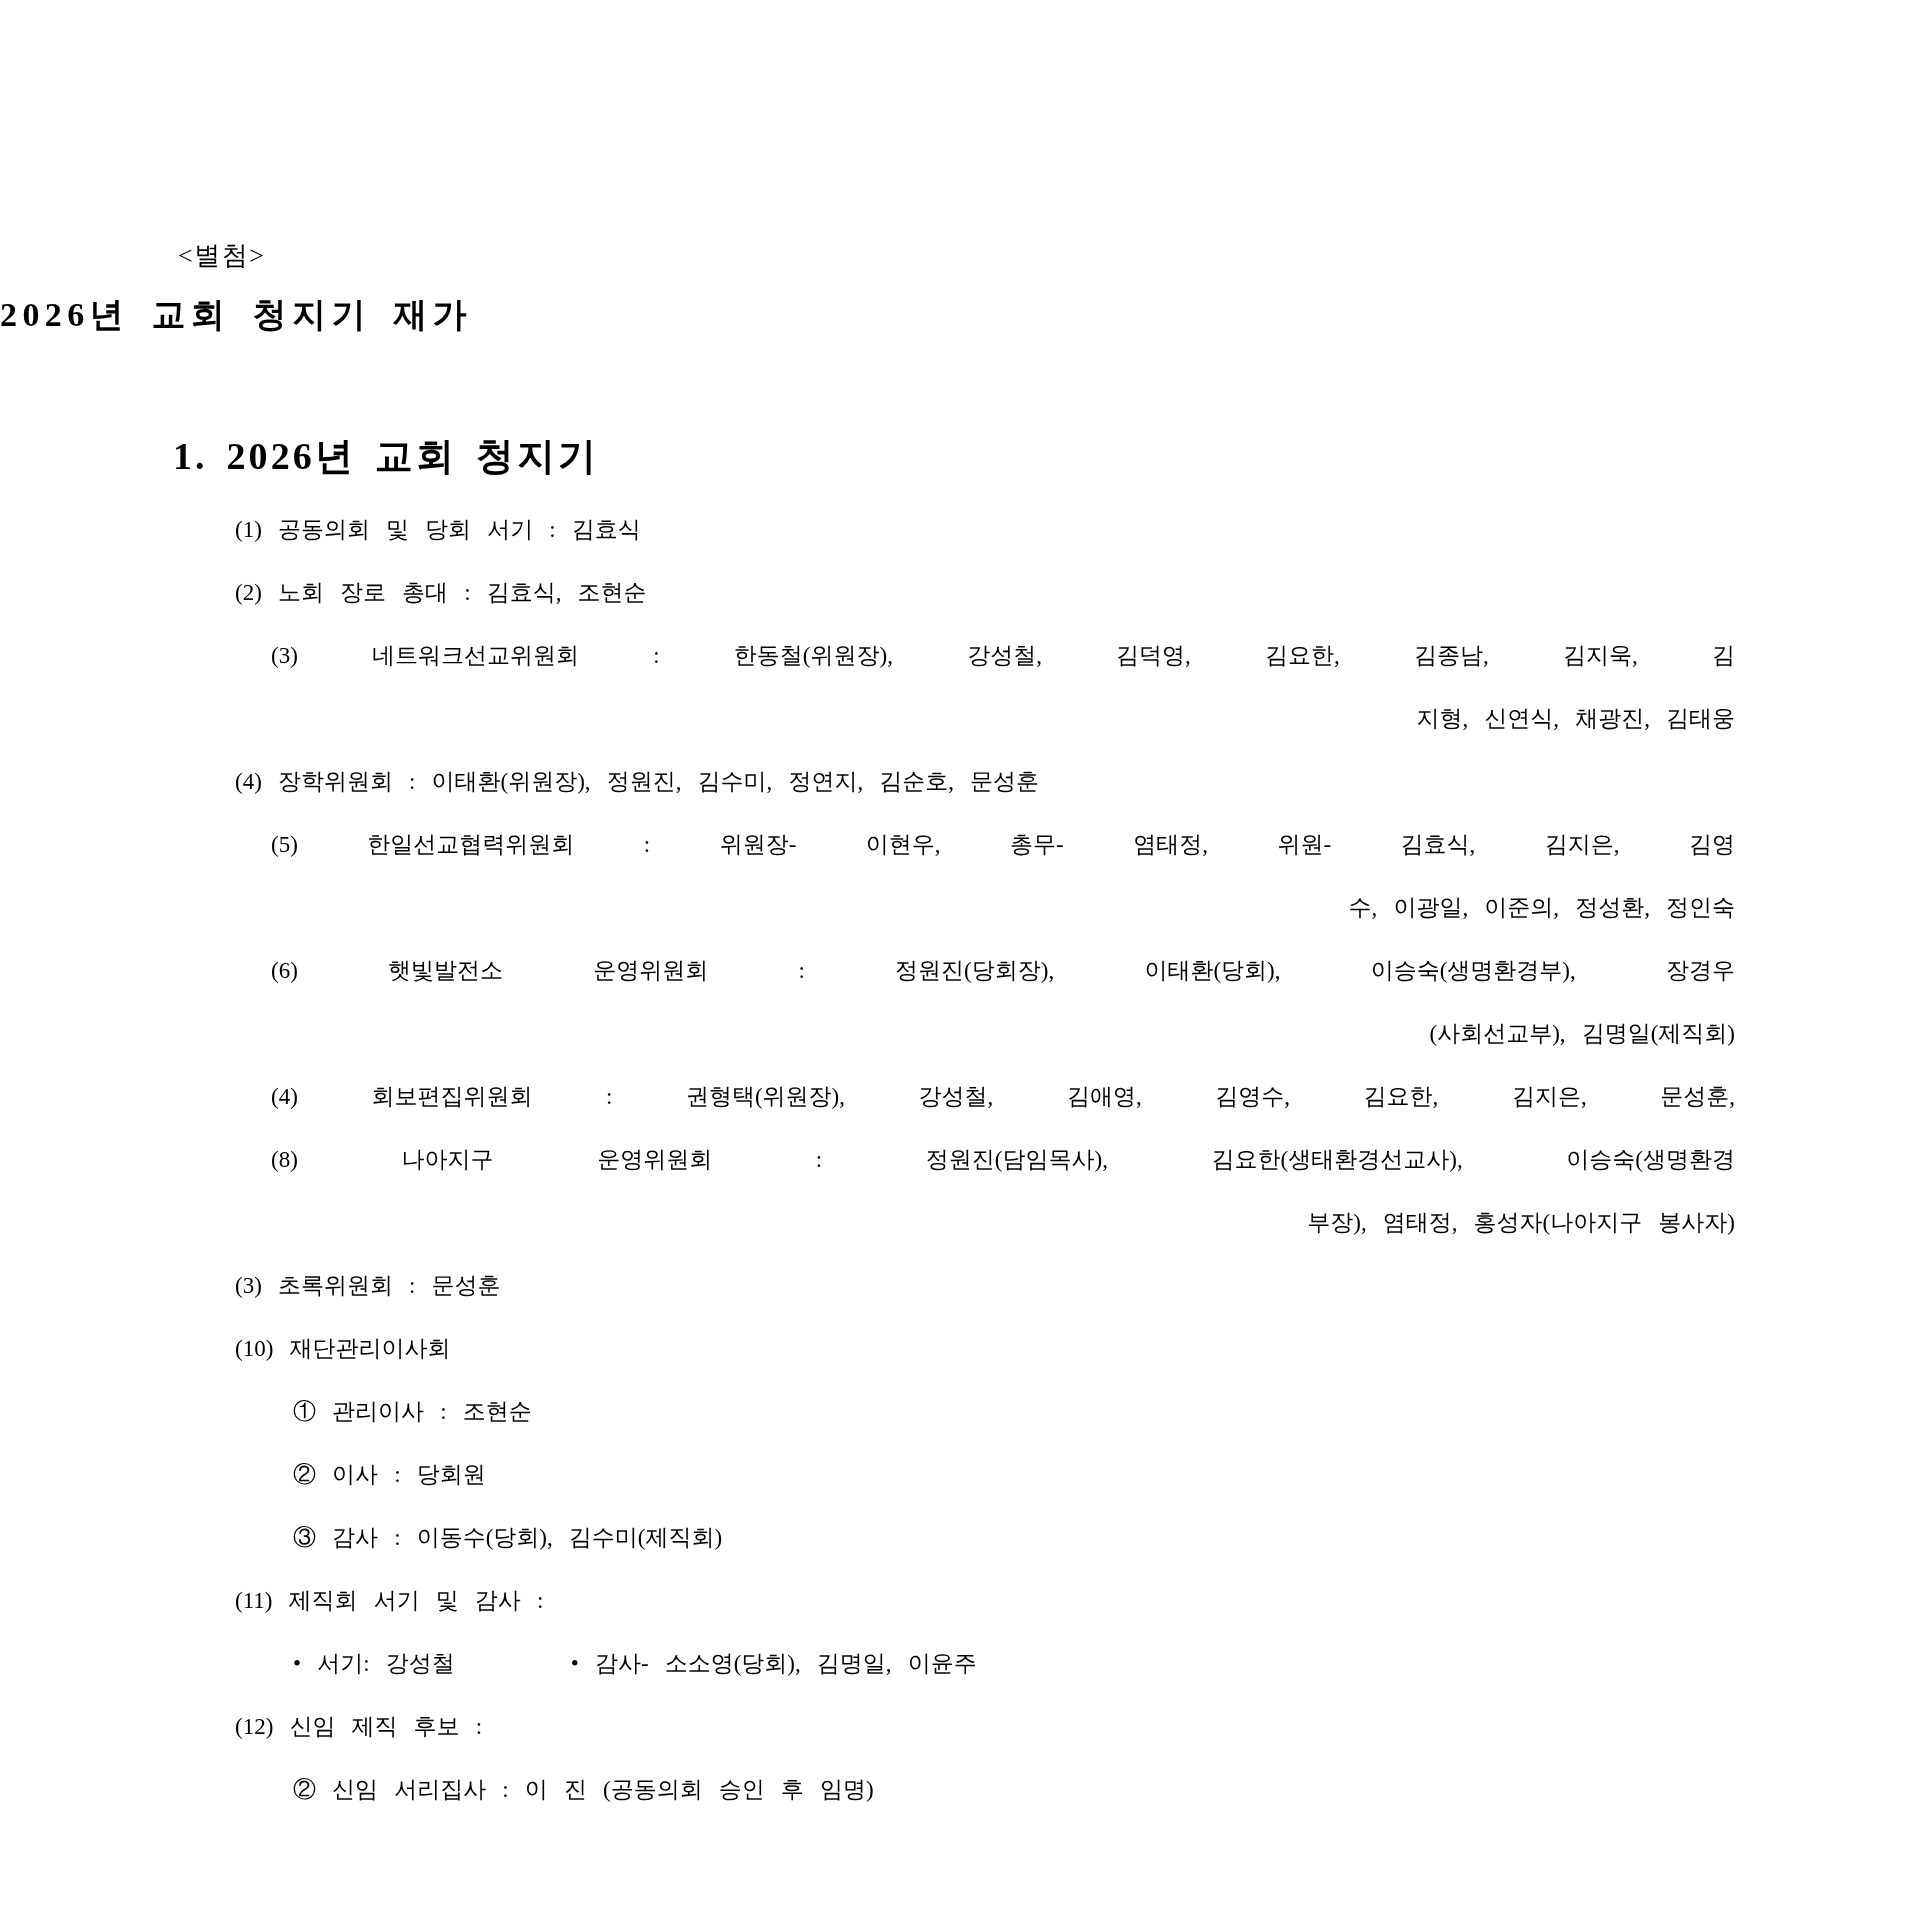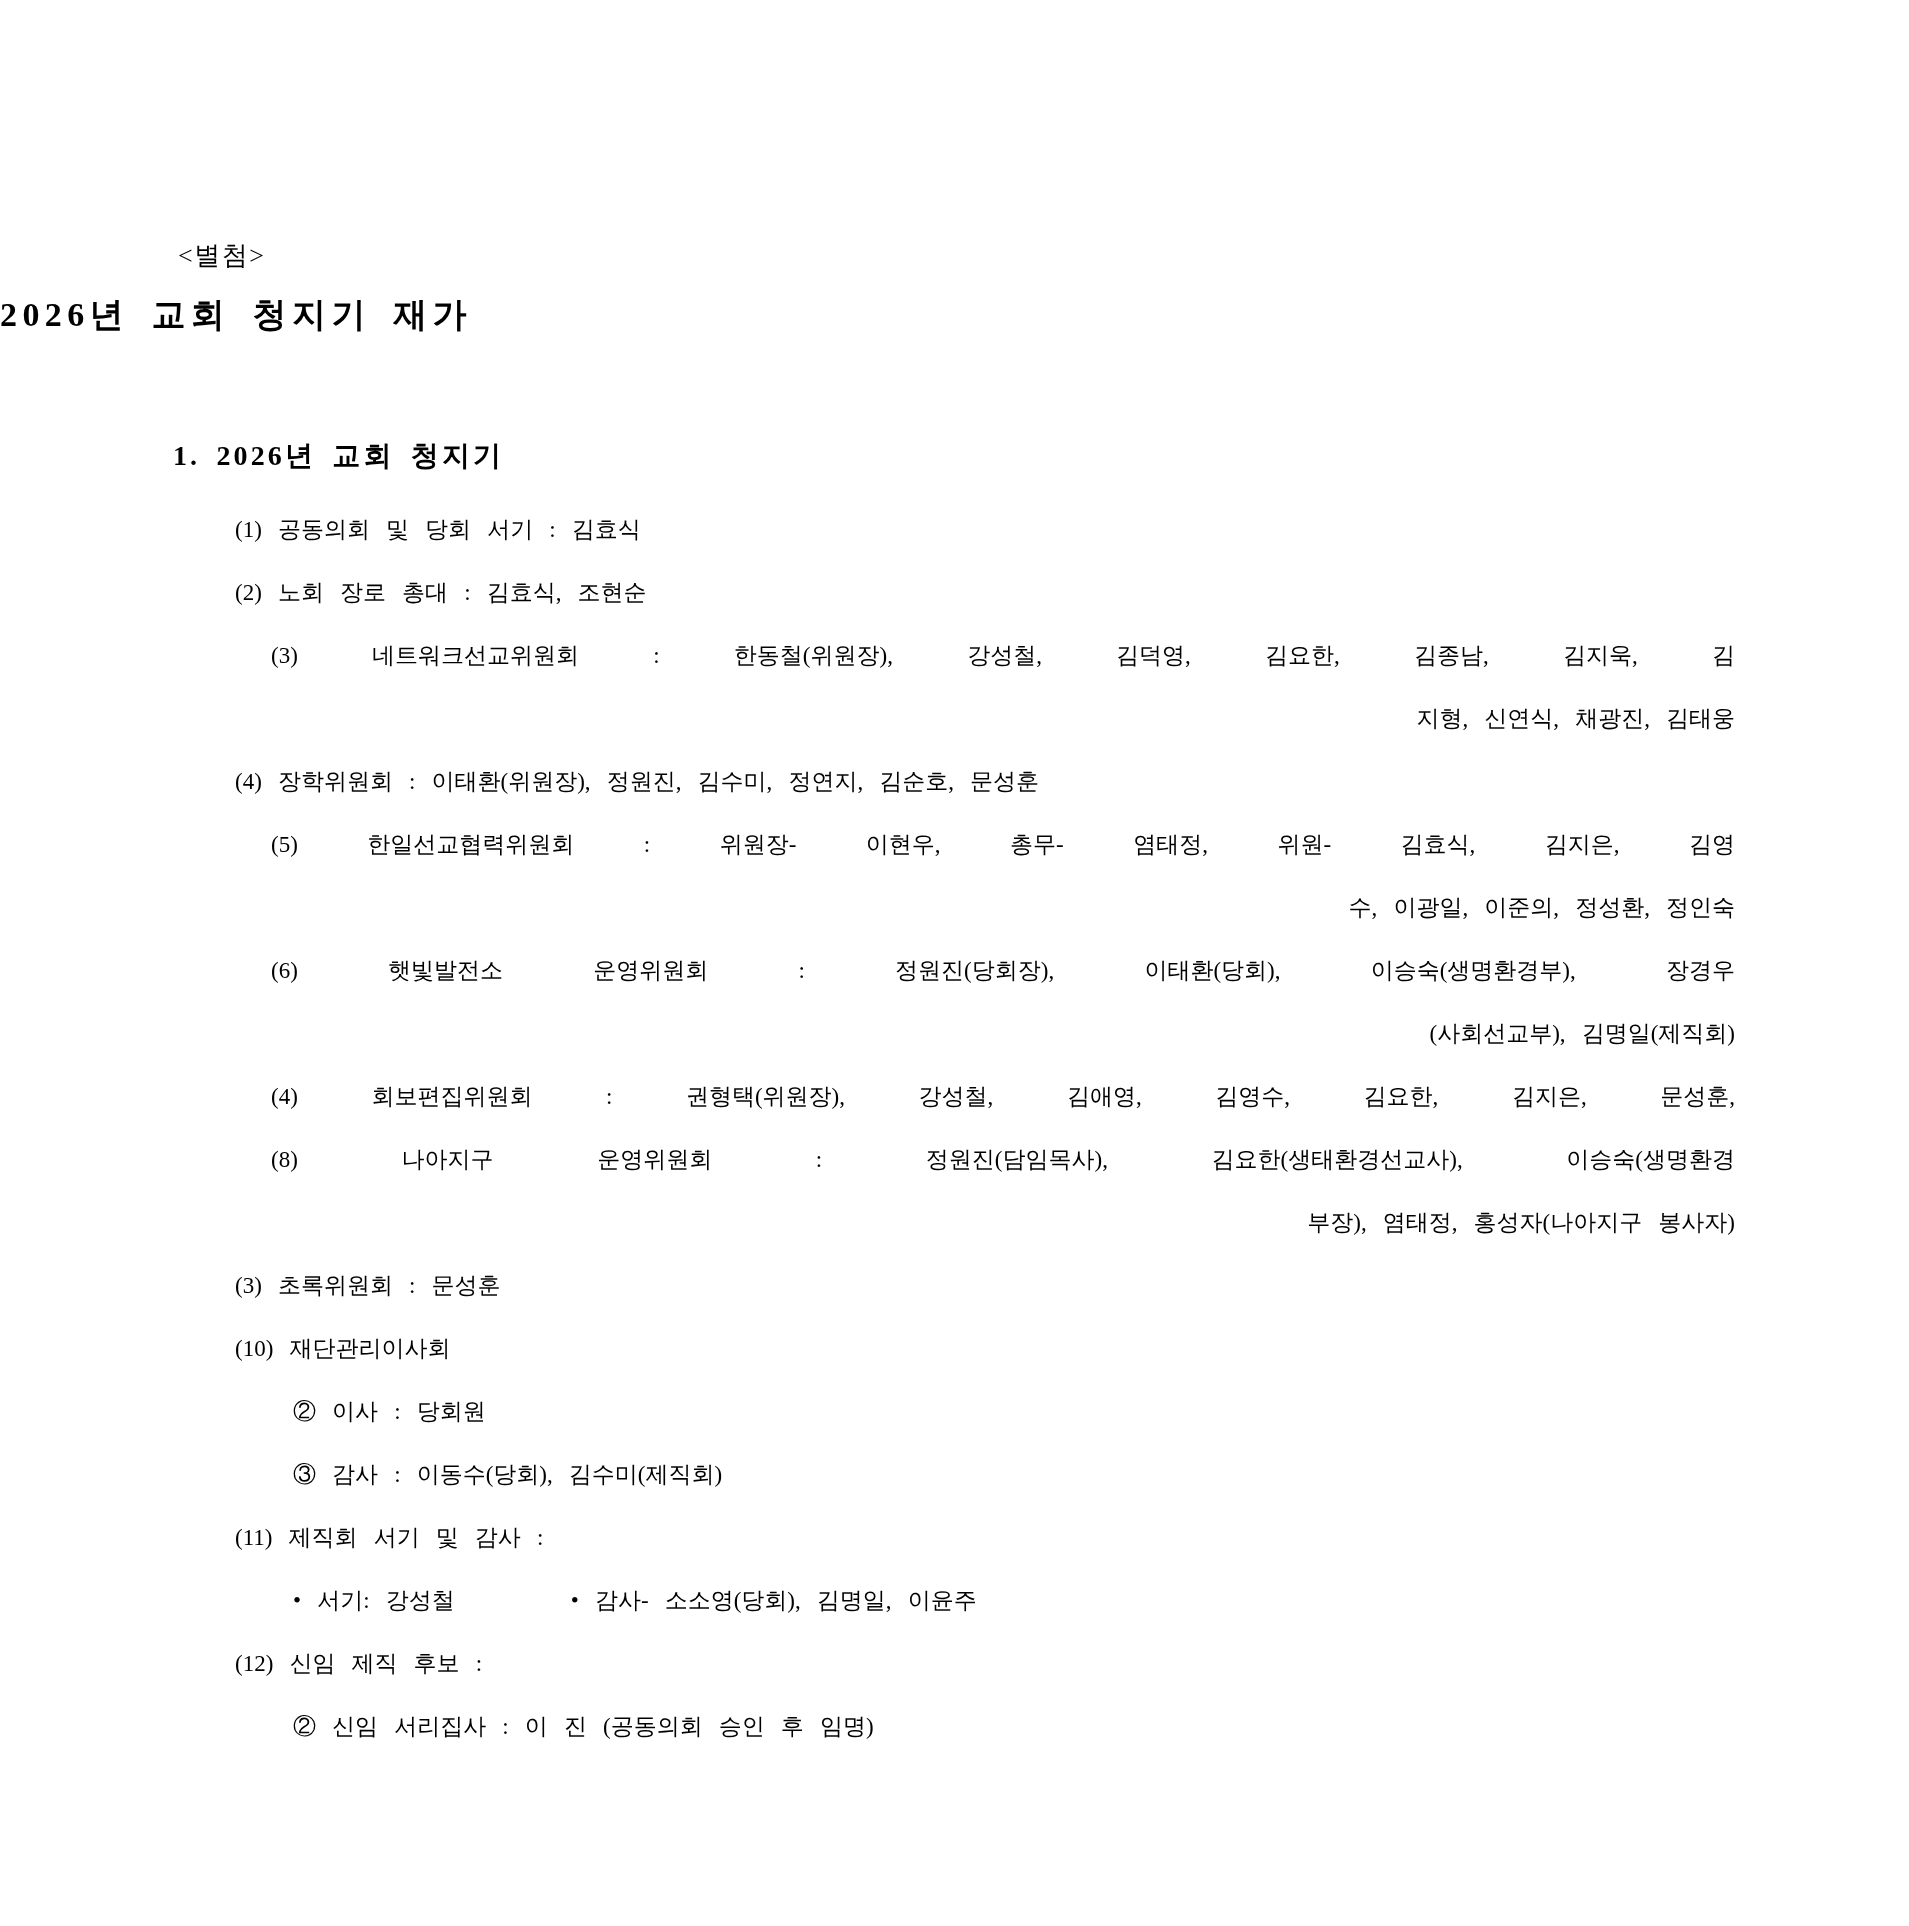--- a/index.html
+++ b/index.html
@@ -21,21 +21,21 @@
     letter-spacing: 1.5px;
   }
   .title {
     position: absolute; left: 0; top: 292px; width: 1910px;
     text-align: left;
     font-size: 34px; font-weight: bold; line-height: 46px;
     letter-spacing: 5.4px; word-spacing: 8.5px;
   }
   .heading {
     position: absolute; left: 173px; top: 435px;
-    font-size: 28px; font-weight: bold; line-height: 42px;
+    font-size: 38px; font-weight: bold; line-height: 42px;
     letter-spacing: 3.1px; word-spacing: 6.2px; text-align: center;
   }
   .doc-list {
     position: absolute; left: 235px; top: 498px;
     width: 1500px;
     font-size: 23px;
     word-spacing: 0.45em;
   }
   .ln { min-height: 63px; line-height: 63px; white-space: normal; }
   .wrap1 { text-align: justify; text-align-last: justify; margin-left: 36px; }
@@ -64,20 +64,21 @@
     <div class="ln">(4) 장학위원회 : 이태환(위원장), 정원진, 김수미, 정연지, 김순호, 문성훈</div>
     <div class="ln wrap1">(5) 한일선교협력위원회 : 위원장- 이현우, 총무- 염태정, 위원- 김효식, 김지은, 김영</div>
     <div class="ln cont">수, 이광일, 이준의, 정성환, 정인숙</div>
     <div class="ln wrap1">(6) 햇빛발전소 운영위원회 : 정원진(당회장), 이태환(당회), 이승숙(생명환경부), 장경우</div>
     <div class="ln cont">(사회선교부), 김명일(제직회)</div>
     <div class="ln wrap1">(4) 회보편집위원회 : 권형택(위원장), 강성철, 김애영, 김영수, 김요한, 김지은, 문성훈,</div>
     <div class="ln wrap1">(8) 나아지구 운영위원회 : 정원진(담임목사), 김요한(생태환경선교사), 이승숙(생명환경</div>
     <div class="ln cont">부장), 염태정, 홍성자(나아지구 봉사자)</div>
     <div class="ln">(3) 초록위원회 : 문성훈</div>
     <div class="ln">(10) 재단관리이사회</div>
+    <div class="ln sub">① 관리이사 : 조현순</div>
     <div class="ln sub">② 이사 : 당회원</div>
     <div class="ln sub">③ 감사 : 이동수(당회), 김수미(제직회)</div>
     <div class="ln">(11) 제직회 서기 및 감사 :</div>
     <div class="ln bullets">
       <span class="bullet-seg">• 서기: 강성철</span>
       <span class="bullet-seg second">• 감사- 소소영(당회), 김명일, 이윤주</span>
     </div>
     <div class="ln">(12) 신임 제직 후보 :</div>
     <div class="ln sub">② 신임 서리집사 : 이 진 (공동의회 승인 후 임명)</div>
 

